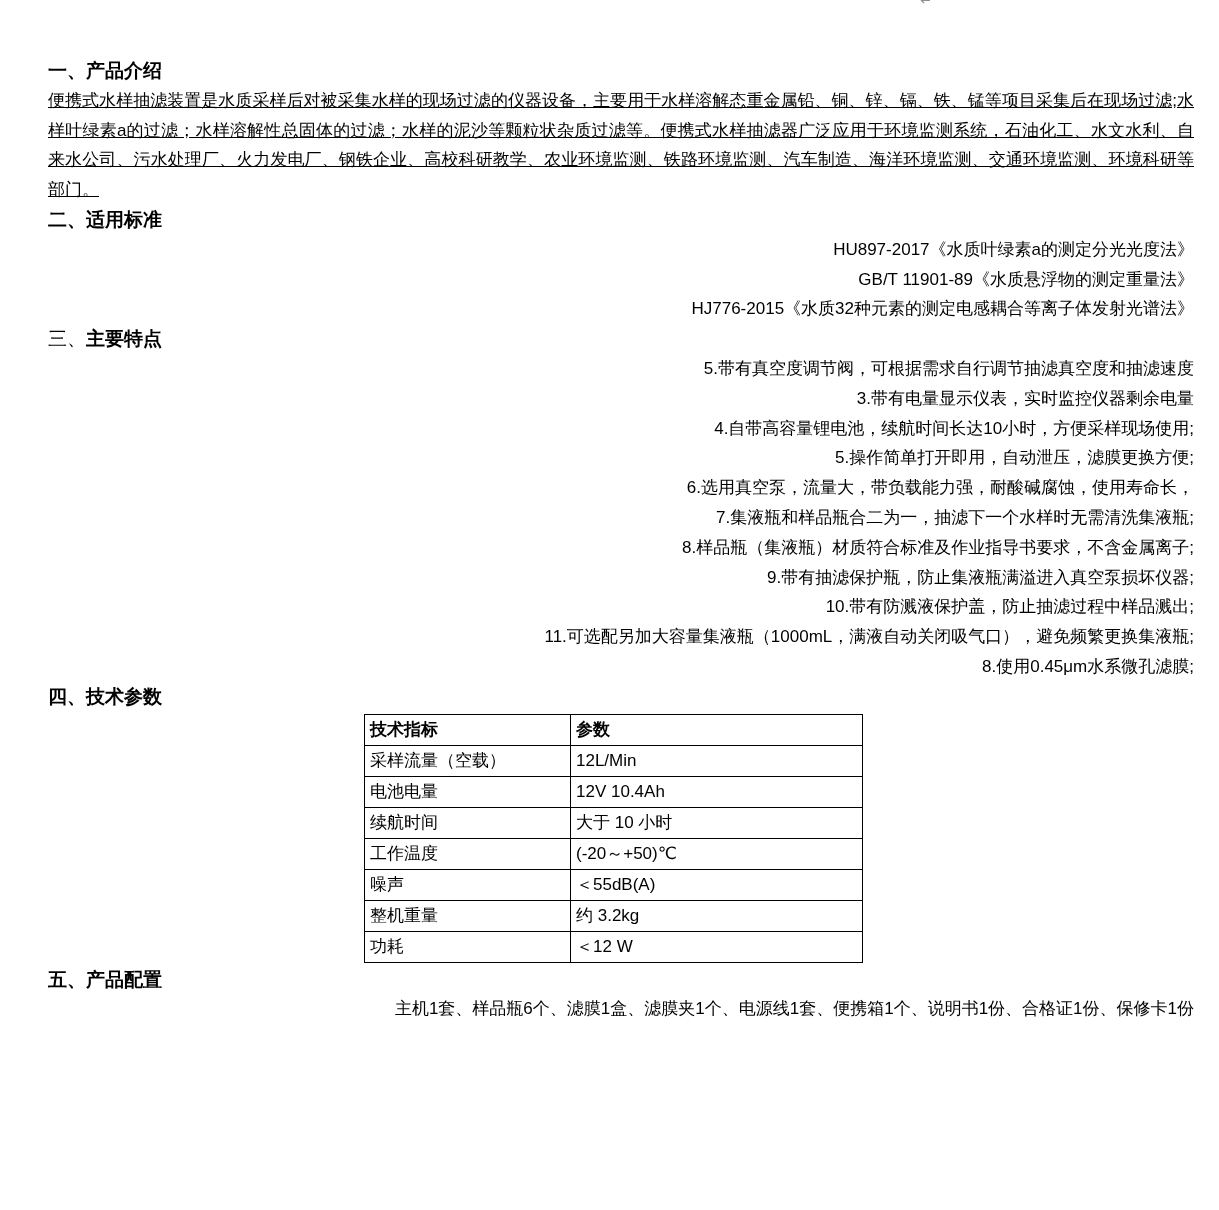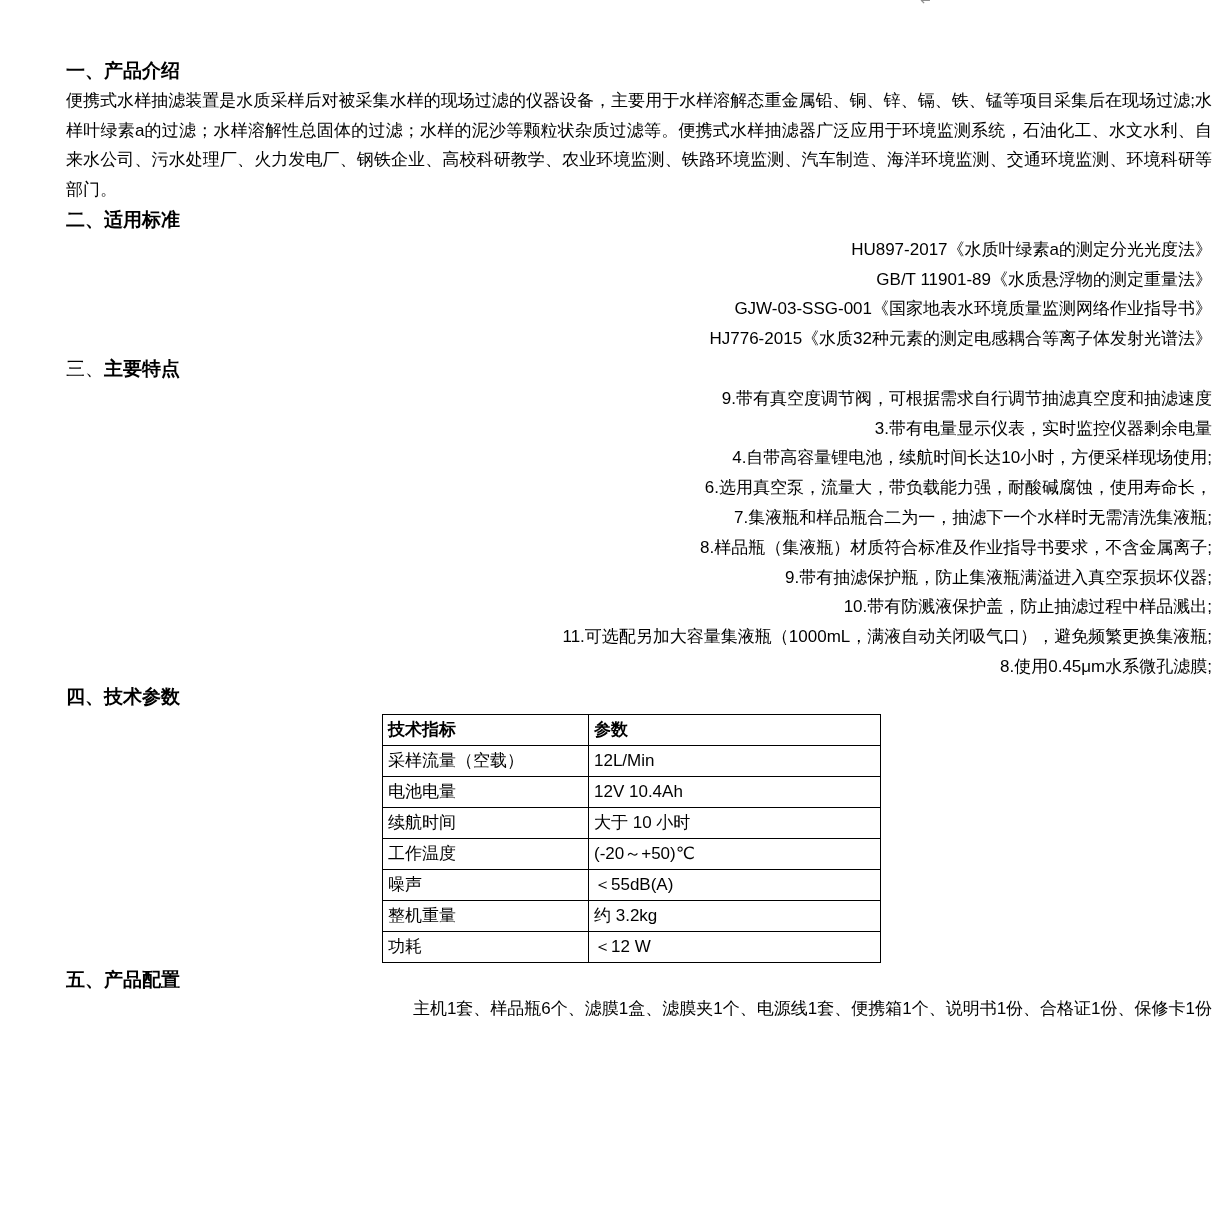--- a/index.html
+++ b/index.html
@@ -13,35 +13,36 @@
   }
   .corner-icon {
     position: absolute;
     left: 920px; top: -9px;
     font-size: 15px;
     color: #8f8f8f;
     user-select: none;
   }
   .content {
     position: absolute;
-    left: 66px; top: 56px;
+    left: 48px; top: 56px;
     width: 1146px;
   }
   .sec-heading {
     font-size: 19px;
     font-weight: bold;
     line-height: 29.8px;
   }
   .sec-heading .num-normal {
     font-weight: normal;
   }
   .body-par {
     font-size: 17px;
     line-height: 29.8px;
     text-align: justify;
+    text-decoration: underline;
   }
   .line {
     font-size: 17px;
     line-height: 29.8px;
     white-space: nowrap;
     text-align: right;
   }
   table.param-table {
     border-collapse: collapse;
     margin: 2px 16px 2px 316px;
@@ -67,27 +68,27 @@
 <span class="corner-icon">↵</span>
 
 <div class="content">
 
   <div class="sec-heading">一、产品介绍</div>
   <div class="body-par">便携式水样抽滤装置是水质采样后对被采集水样的现场过滤的仪器设备，主要用于水样溶解态重金属铅、铜、锌、镉、铁、锰等项目采集后在现场过滤;水样叶绿素a的过滤；水样溶解性总固体的过滤；水样的泥沙等颗粒状杂质过滤等。便携式水样抽滤器广泛应用于环境监测系统，石油化工、水文水利、自来水公司、污水处理厂、火力发电厂、钢铁企业、高校科研教学、农业环境监测、铁路环境监测、汽车制造、海洋环境监测、交通环境监测、环境科研等部门。</div>
 
   <div class="sec-heading">二、适用标准</div>
   <div class="line">HU897-2017《水质叶绿素a的测定分光光度法》</div>
   <div class="line">GB/T 11901-89《水质悬浮物的测定重量法》</div>
-  <div class="line">GJW-03-SSG-001《国家地表水环境质量监测网络作业指导书》</div>
   <div class="line">HJ776-2015《水质32种元素的测定电感耦合等离子体发射光谱法》</div>
 
   <div class="sec-heading"><span class="num-normal">三、</span><span>主要特点</span></div>
-  <div class="line">9.带有真空度调节阀，可根据需求自行调节抽滤真空度和抽滤速度</div>
+  <div class="line">5.带有真空度调节阀，可根据需求自行调节抽滤真空度和抽滤速度</div>
   <div class="line">3.带有电量显示仪表，实时监控仪器剩余电量</div>
   <div class="line">4.自带高容量锂电池，续航时间长达10小时，方便采样现场使用;</div>
+  <div class="line">5.操作简单打开即用，自动泄压，滤膜更换方便;</div>
   <div class="line">6.选用真空泵，流量大，带负载能力强，耐酸碱腐蚀，使用寿命长，</div>
   <div class="line">7.集液瓶和样品瓶合二为一，抽滤下一个水样时无需清洗集液瓶;</div>
   <div class="line">8.样品瓶（集液瓶）材质符合标准及作业指导书要求，不含金属离子;</div>
   <div class="line">9.带有抽滤保护瓶，防止集液瓶满溢进入真空泵损坏仪器;</div>
   <div class="line">10.带有防溅液保护盖，防止抽滤过程中样品溅出;</div>
   <div class="line">11.可选配另加大容量集液瓶（1000mL，满液自动关闭吸气口），避免频繁更换集液瓶;</div>
   <div class="line">8.使用0.45μm水系微孔滤膜;</div>
 
   <div class="sec-heading">四、技术参数</div>
 

